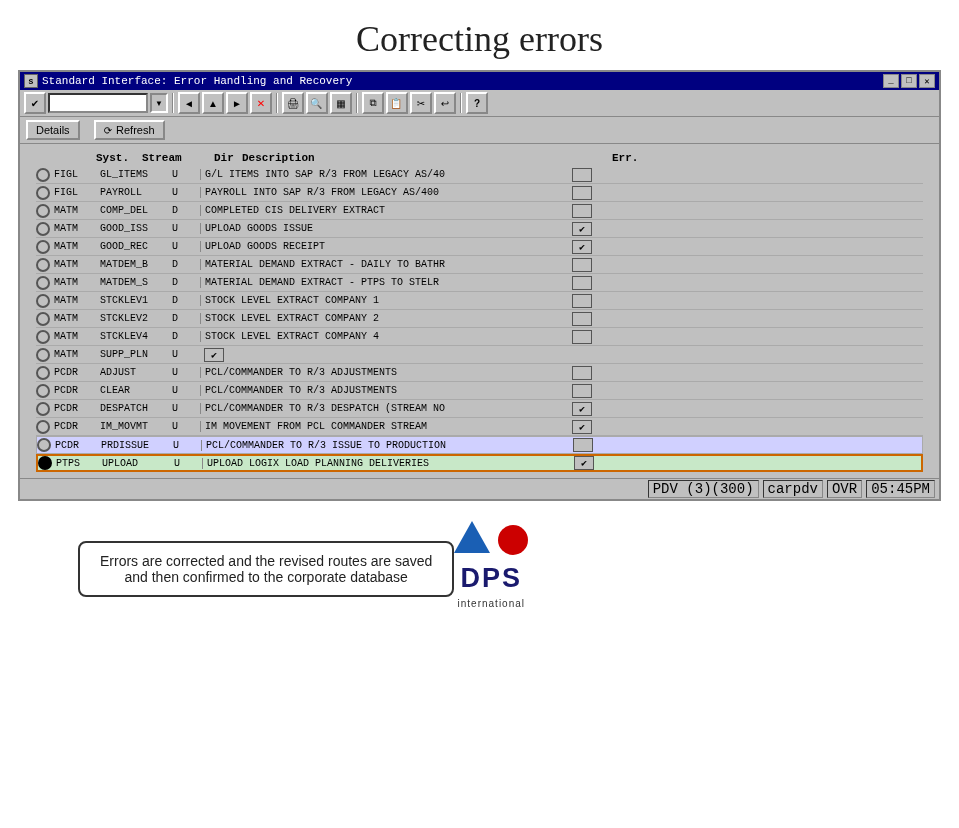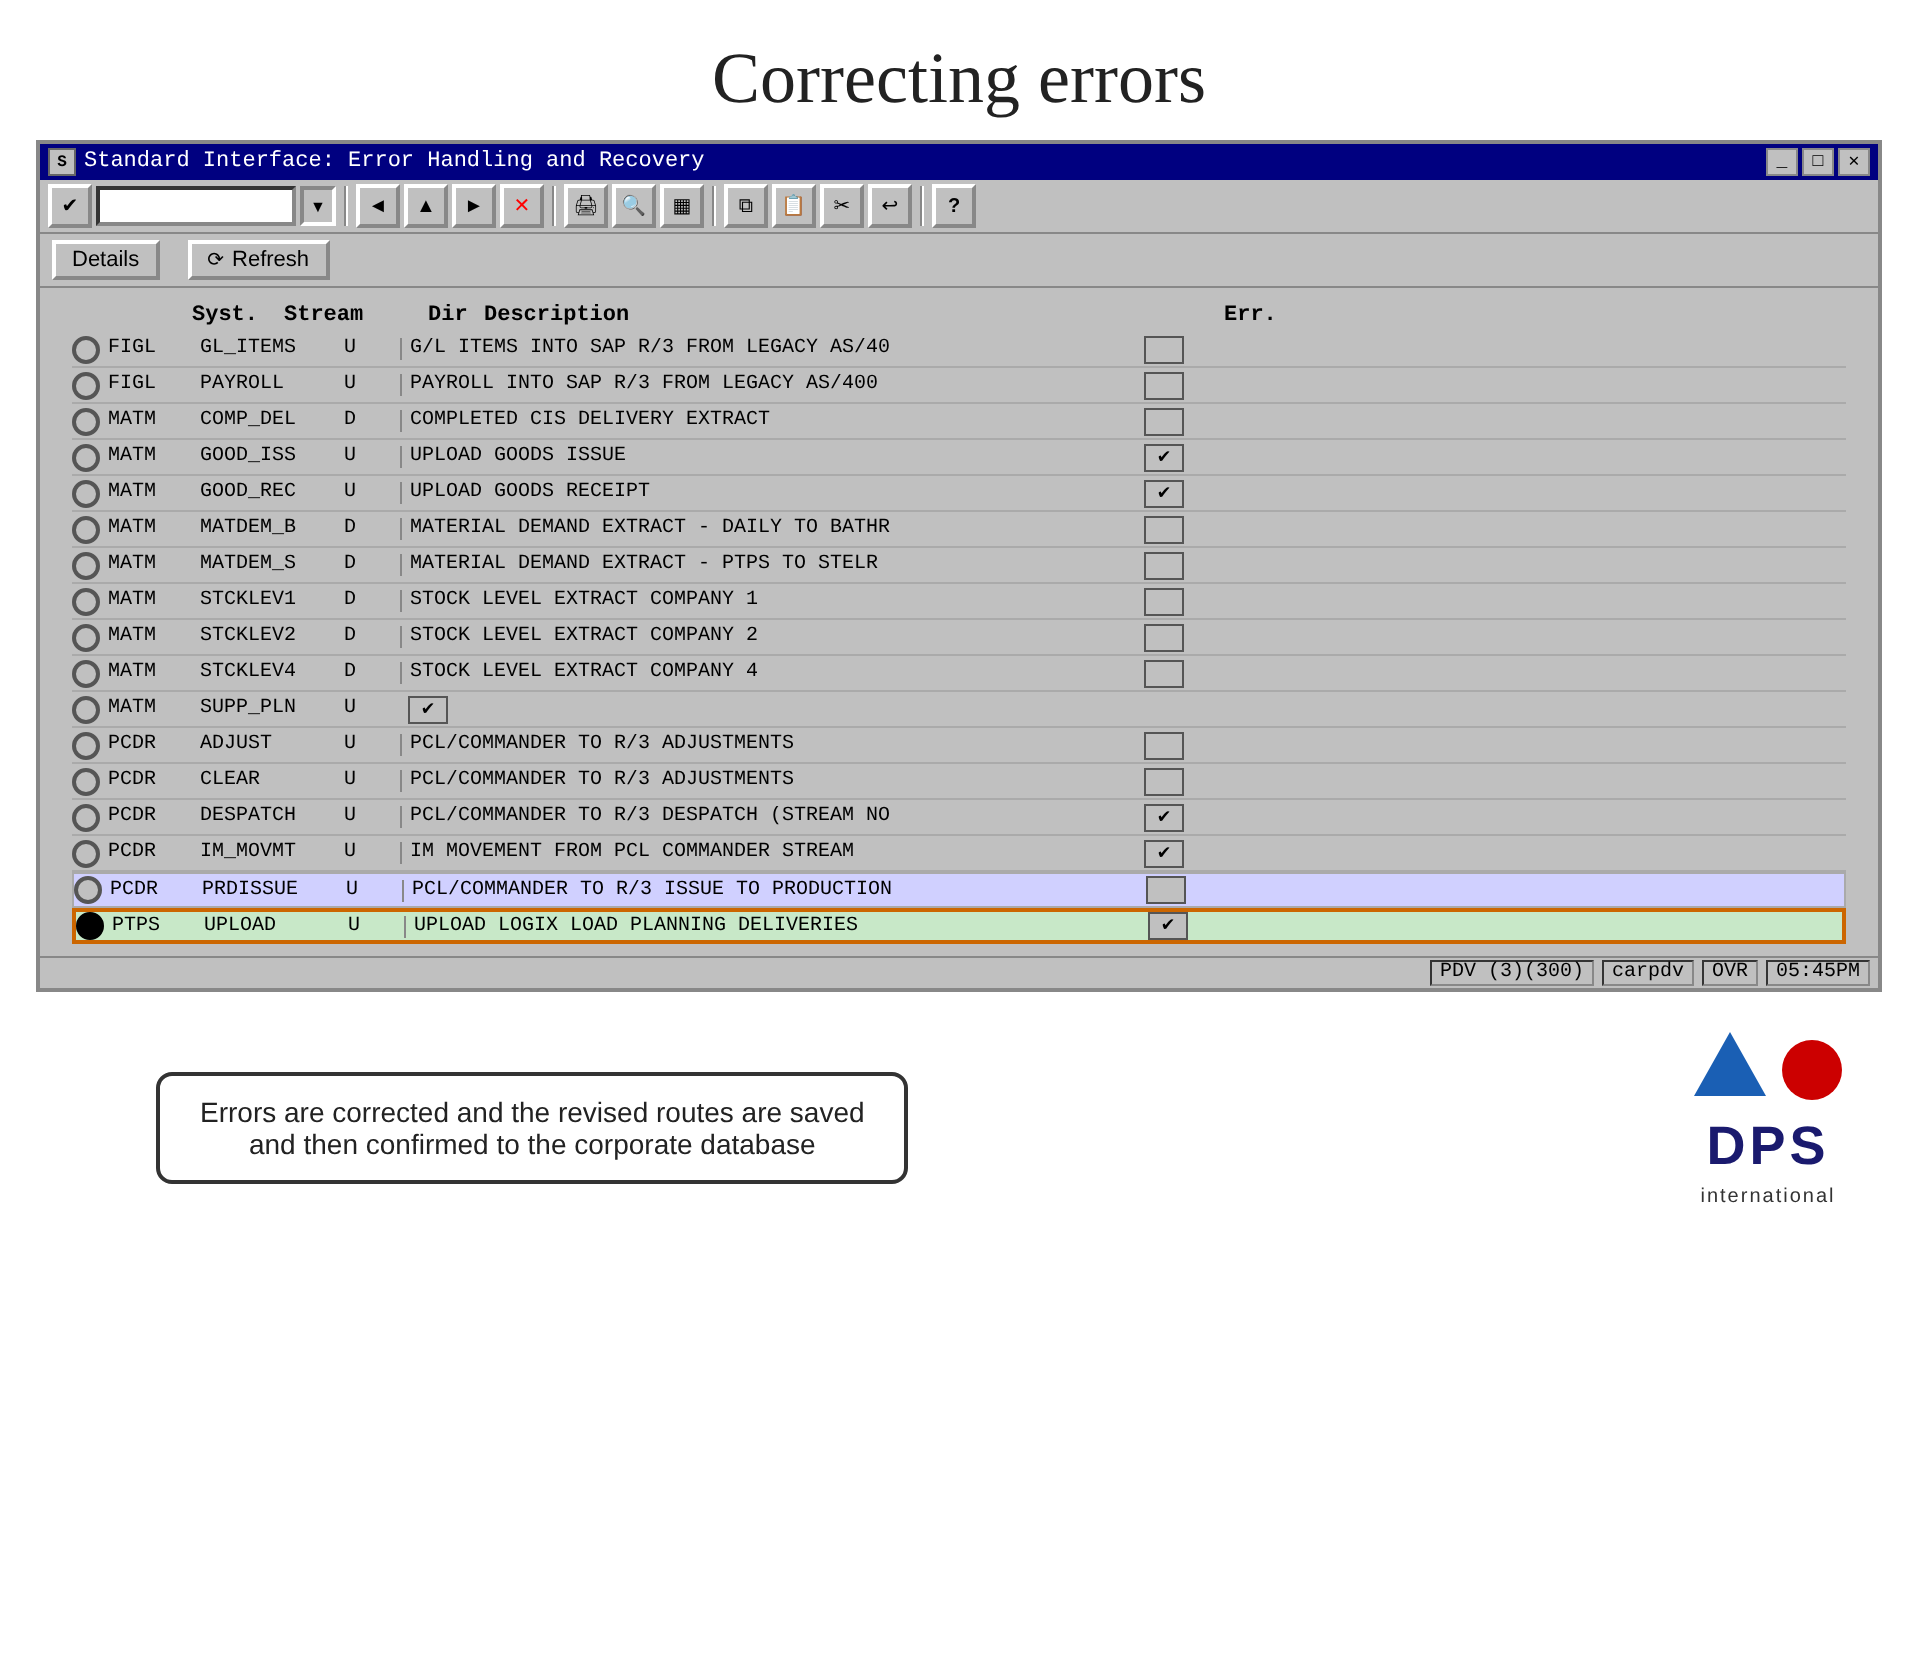--- a/index.html
+++ b/index.html
@@ -234,35 +234,34 @@
     .checkmark { font-size: 10px; }
 
     
     #status-bar {
       background: #c0c0c0;
       border-top: 1px solid #888;
       display: flex;
       align-items: center;
       justify-content: flex-end;
       padding: 1px 4px;
-      font-size: 10px;
+      font-size: 14px;
       font-family: 'Courier New', monospace;
       gap: 4px;
     }
     .status-cell {
       border: 1px inset #888;
       padding: 0 4px;
       background: #c0c0c0;
     }
 
     
     #bottom-section {
       display: flex;
       align-items: flex-start;
-      justify-content: space-between;
       padding: 10px 18px 0 18px;
       position: relative;
     }
     #annotation-box {
       border: 2px solid #333;
       border-radius: 8px;
       padding: 10px 20px;
       font-size: 14px;
       color: #222;
       text-align: center;

